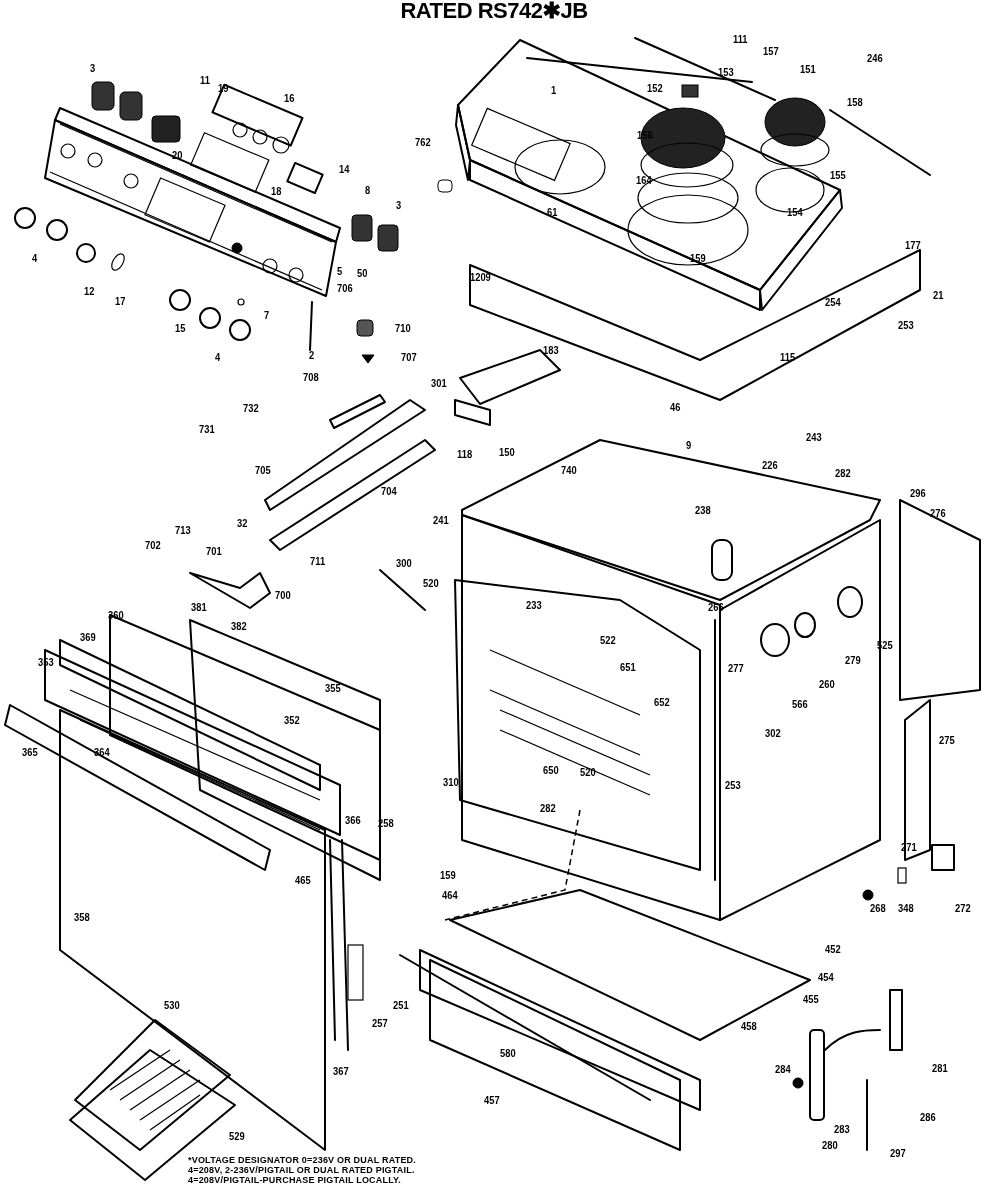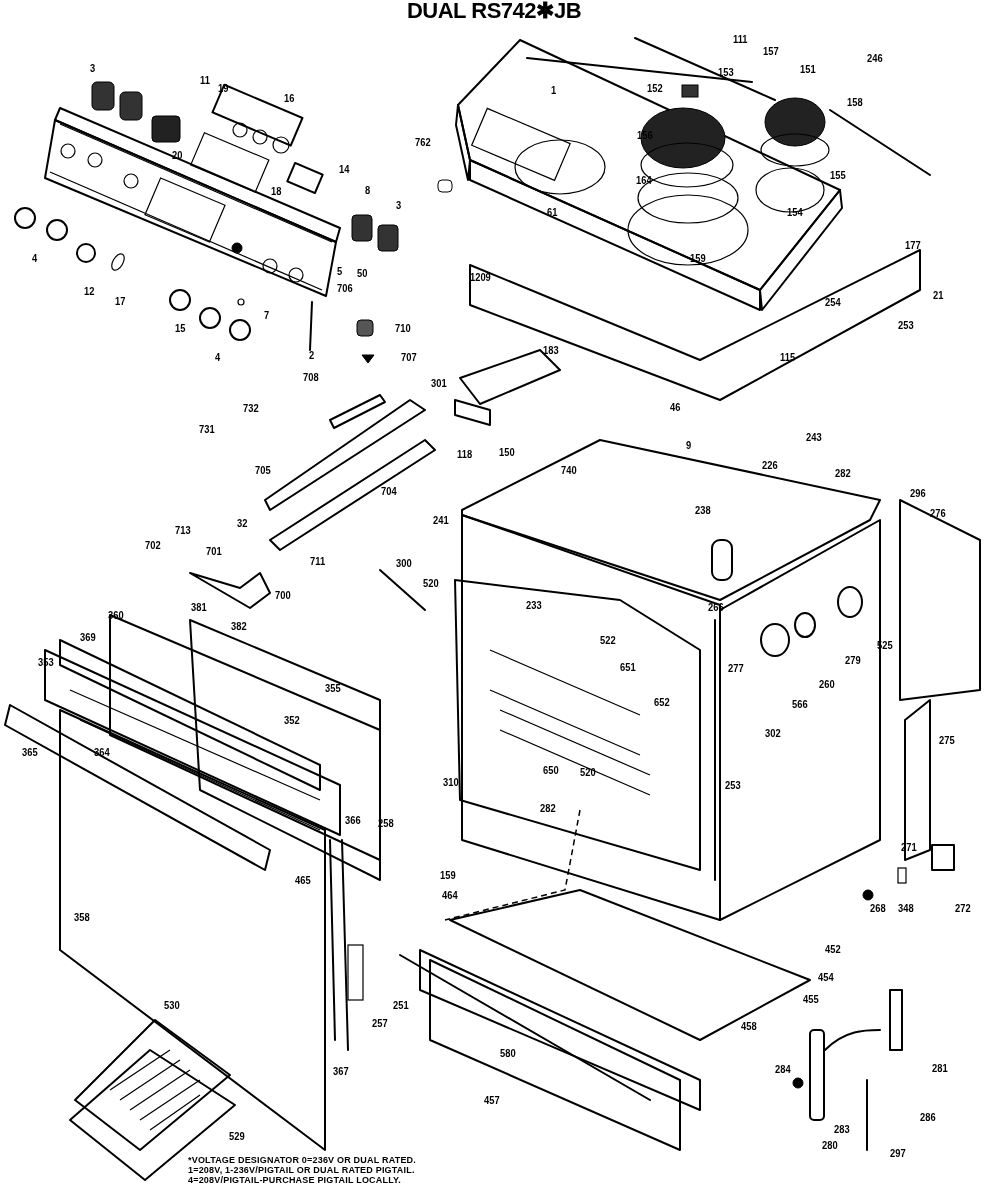--- a/index.html
+++ b/index.html
@@ -10,21 +10,21 @@
   #footnote{position:absolute;left:188px;top:1155px;font-family:"Liberation Sans",sans-serif;font-weight:bold;font-size:9px;line-height:10px;letter-spacing:0.2px;}
   svg .p{fill:none;stroke:#000;stroke-width:2;stroke-linejoin:round;stroke-linecap:round;}
   svg .t{fill:none;stroke:#000;stroke-width:1.2;}
   svg .d{fill:#000;stroke:#000;stroke-width:1;}
   svg .w{fill:#fff;stroke:#000;stroke-width:2;}
   svg .dash{fill:none;stroke:#000;stroke-width:1.5;stroke-dasharray:6 4;}
 </style>
 </head>
 <body>
 
-<div id="title">DUAL RS742✱JB</div>
+<div id="title">RATED RS742✱JB</div>
 
 <svg id="diagram" viewBox="0 0 988 1200" xmlns="http://www.w3.org/2000/svg">
 
   <g>
     <polygon class="p" points="55,120 60,108 340,228 336,242"></polygon>
     <polygon class="p" points="55,120 336,242 326,296 45,178"></polygon>
     <line class="t" x1="60" y1="124" x2="332" y2="242"></line>
     <line class="t" x1="50" y1="172" x2="322" y2="290"></line>
     <rect class="t" x="150" y="190" width="70" height="40" transform="rotate(23 185 210)"></rect>
     <rect class="t" x="195" y="145" width="70" height="35" transform="rotate(23 230 162)"></rect>
@@ -276,15 +276,15 @@
   <span class="lbl" style="left:932px;top:1063px;">281</span>
   <span class="lbl" style="left:775px;top:1064px;">284</span>
   <span class="lbl" style="left:920px;top:1112px;">286</span>
   <span class="lbl" style="left:834px;top:1124px;">283</span>
   <span class="lbl" style="left:822px;top:1140px;">280</span>
   <span class="lbl" style="left:890px;top:1148px;">297</span>
 </div>
 
 <div id="footnote">
   <div>*VOLTAGE DESIGNATOR 0=236V OR DUAL RATED.</div>
-  <div>1=208V, 1-236V/PIGTAIL OR DUAL RATED PIGTAIL.</div>
+  <div>4=208V, 2-236V/PIGTAIL OR DUAL RATED PIGTAIL.</div>
   <div>4=208V/PIGTAIL-PURCHASE PIGTAIL LOCALLY.</div>
 </div>
 
 </body></html>

